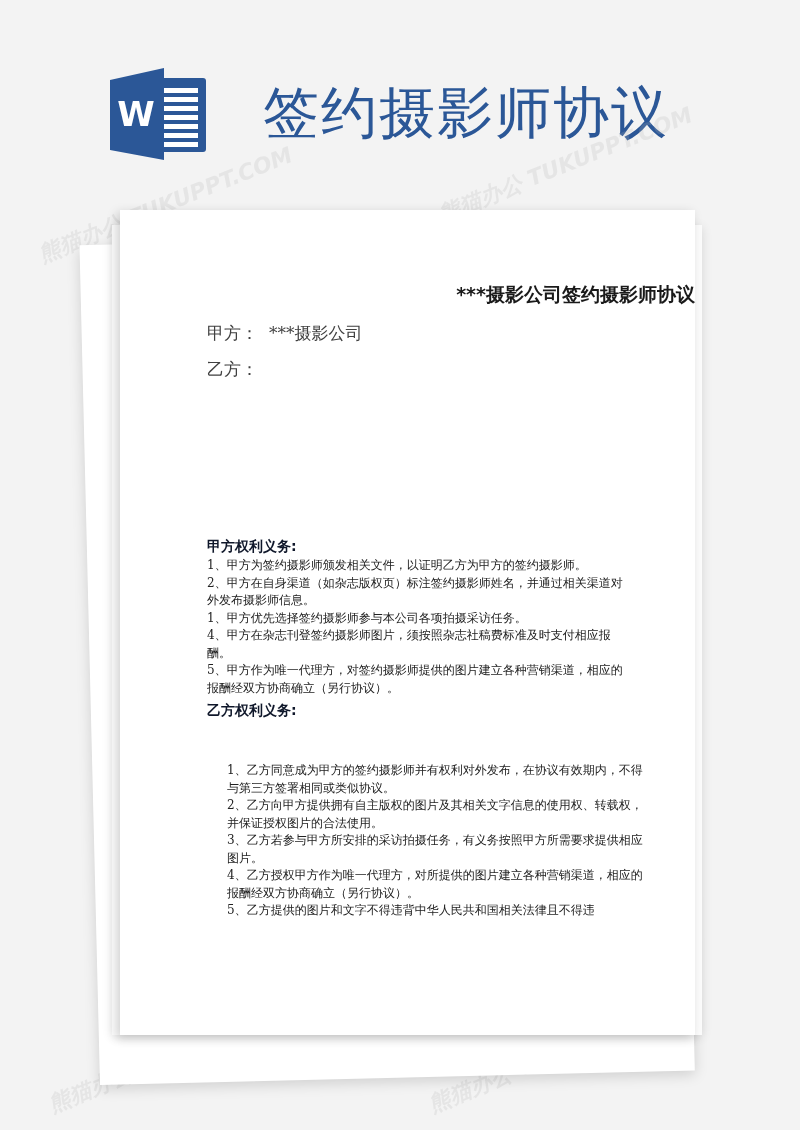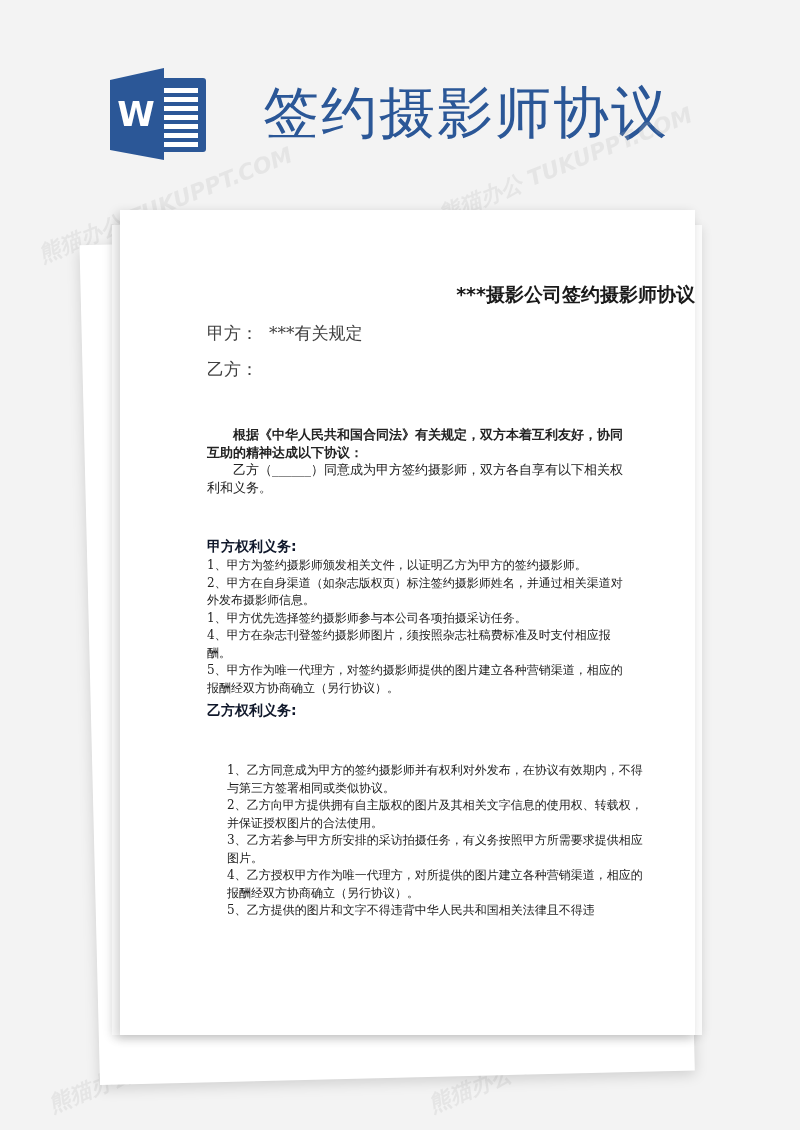--- a/index.html
+++ b/index.html
@@ -81,31 +81,27 @@
 <div class="watermark" style="left:420px;top:1040px;">熊猫办公 TUKUPPT.COM</div>
 
 <div class="sheet-back"></div>
 <div class="sheet-back2"></div>
 
 <div class="page">
   <div class="doc-title">***摄影公司签约摄影师协议</div>
 
   <div class="party" style="top:112px;">
     <span>甲方：</span>
-    <span class="val">***有关规定</span>
+    <span class="val">***摄影公司</span>
   </div>
   <div class="party" style="top:148px;">
     <span>乙方：</span>
     <span class="val"></span>
   </div>
 
-  <div class="para" style="top:216px;">
-    <p class="indent bold">根据《中华人民共和国合同法》有关规定，双方本着互利友好，协同互助的精神达成以下协议：</p>
-    <p class="indent">乙方（______）同意成为甲方签约摄影师，双方各自享有以下相关权利和义务。</p>
-  </div>
 
   <div class="section-head" style="top:328px;">甲方权利义务:</div>
   <div class="list" style="top:347px;">
     <p>1、甲方为签约摄影师颁发相关文件，以证明乙方为甲方的签约摄影师。</p>
     <p>2、甲方在自身渠道（如杂志版权页）标注签约摄影师姓名，并通过相关渠道对外发布摄影师信息。</p>
     <p>1、甲方优先选择签约摄影师参与本公司各项拍摄采访任务。</p>
     <p>4、甲方在杂志刊登签约摄影师图片，须按照杂志社稿费标准及时支付相应报酬。</p>
     <p>5、甲方作为唯一代理方，对签约摄影师提供的图片建立各种营销渠道，相应的报酬经双方协商确立（另行协议）。</p>
   </div>
 

